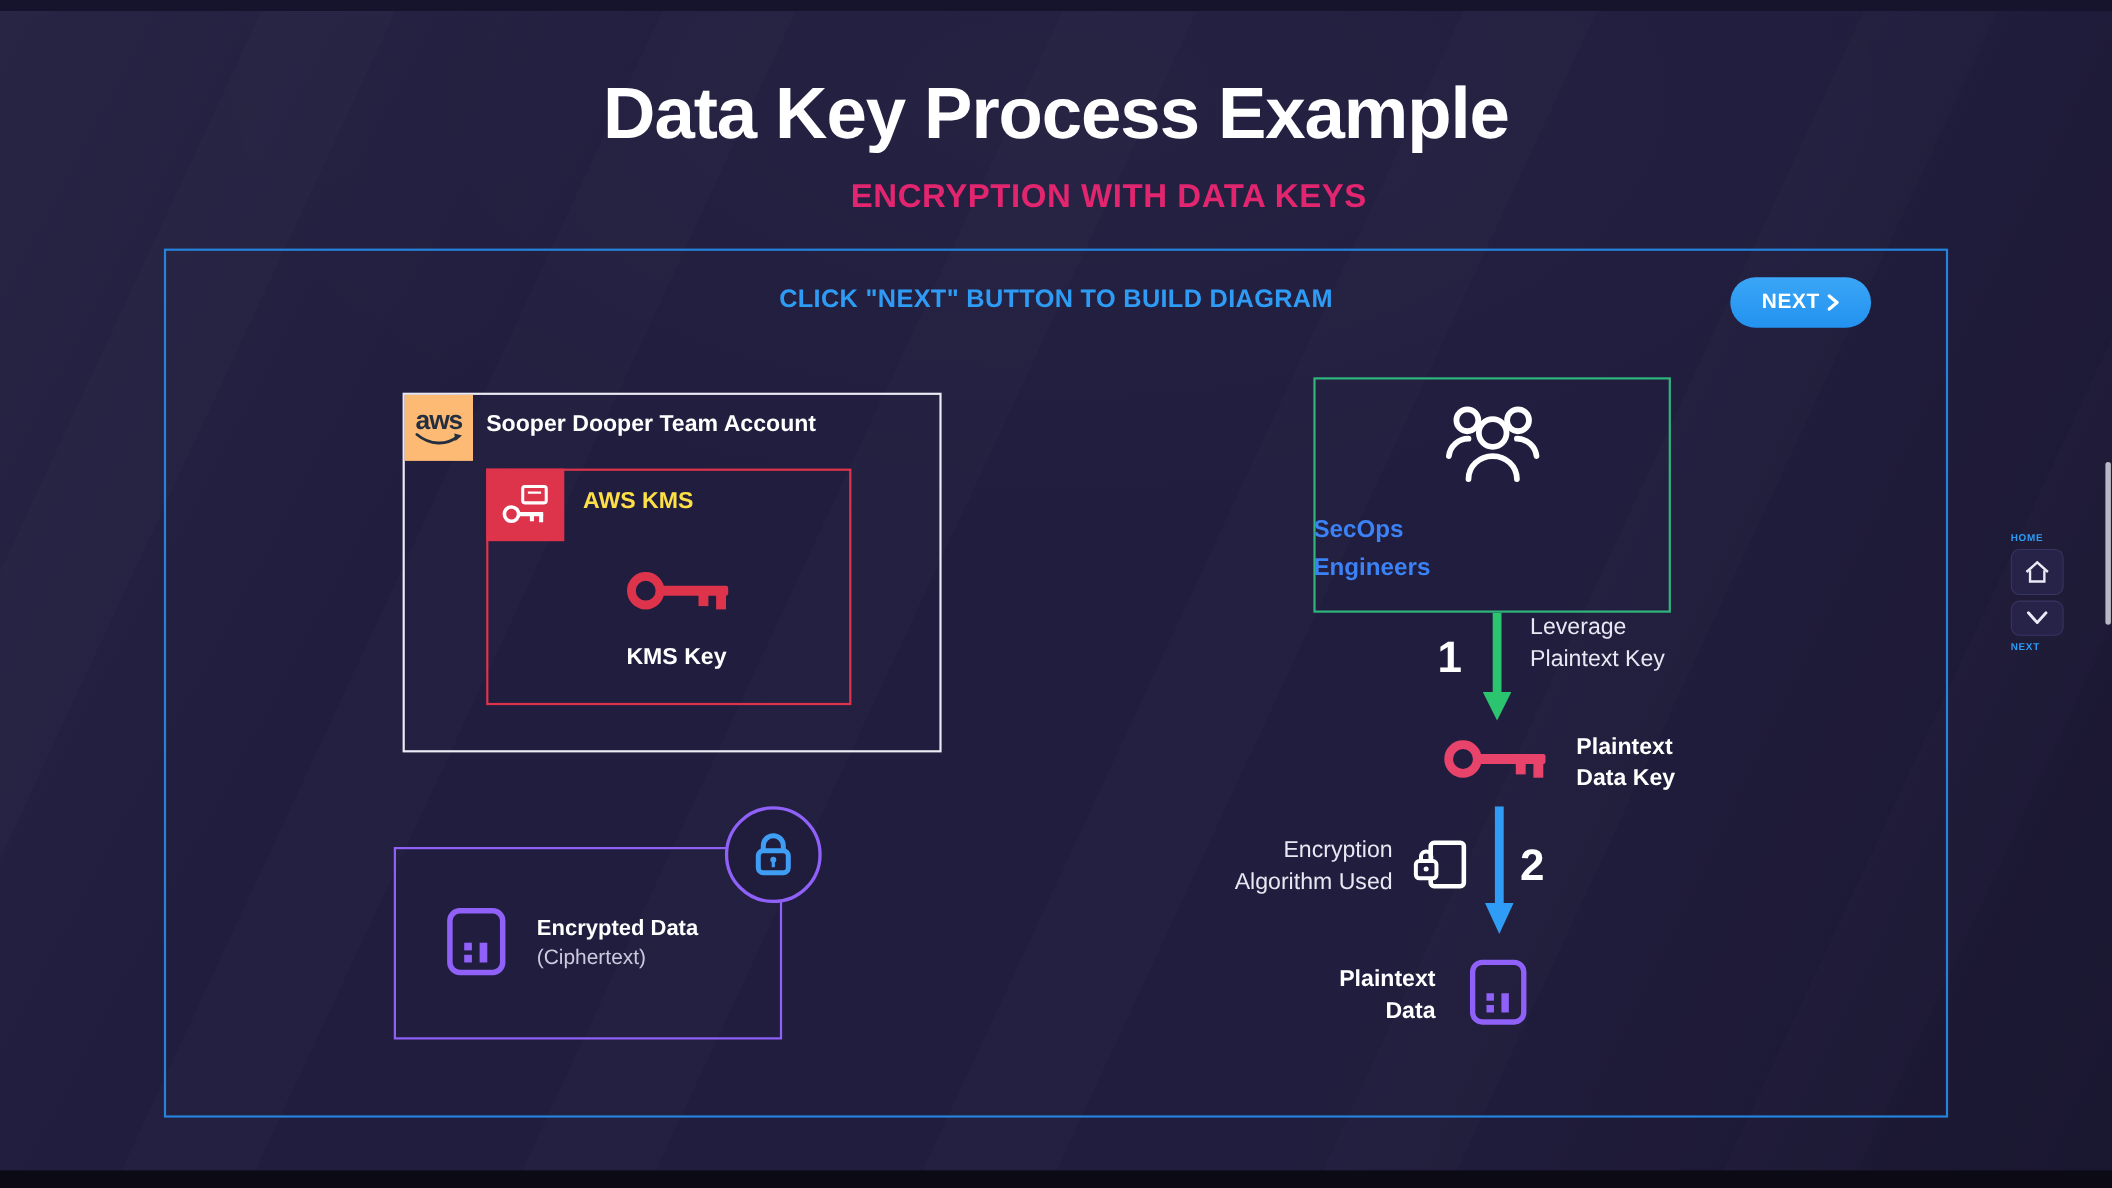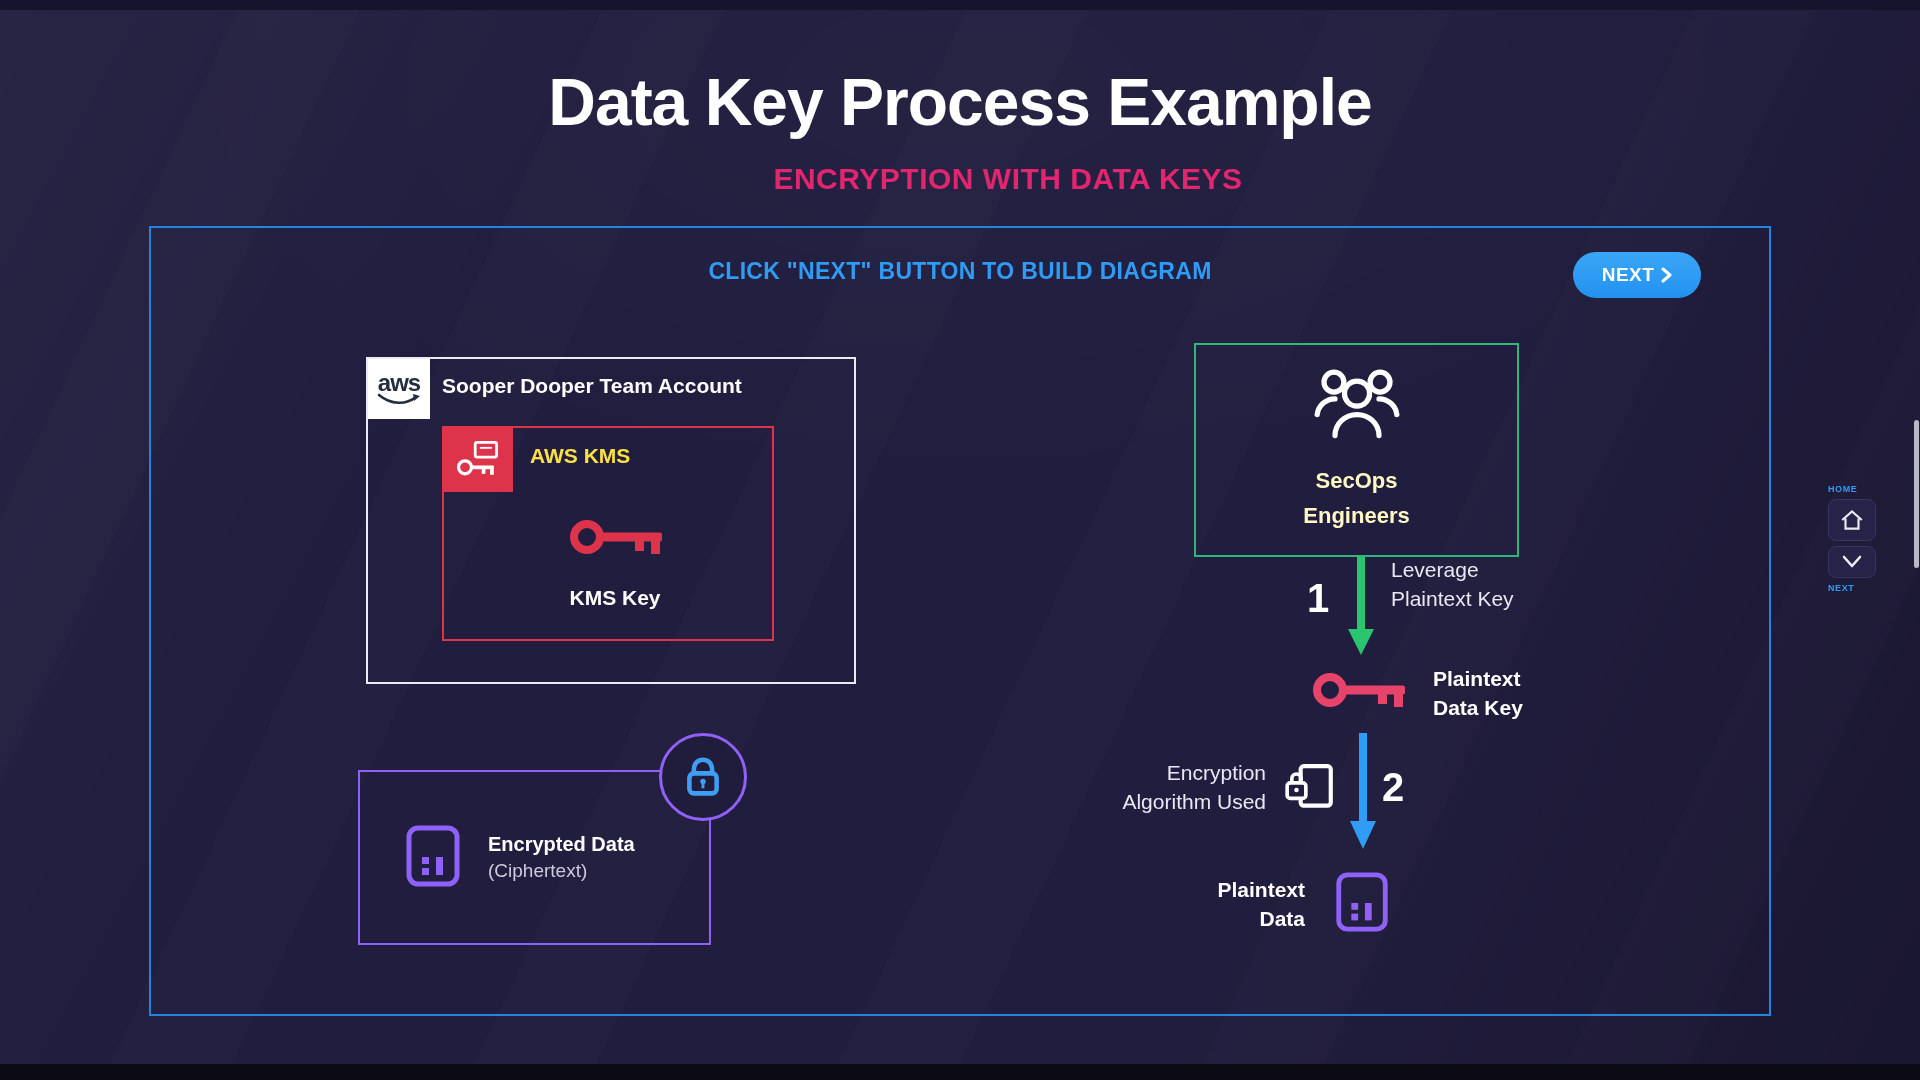--- a/index.html
+++ b/index.html
@@ -23,21 +23,21 @@
   .instruction{position:absolute;top:258px;left:0;width:100%;text-align:center;
       font-size:23px;font-weight:800;color:#2e9bf4;letter-spacing:.3px;}
 
   .next-btn{position:absolute;left:1573px;top:252px;width:128px;height:46px;border:none;
       border-radius:23px;background:linear-gradient(#3ba6f7,#2292ef);color:#fff;
       font-family:inherit;font-size:19px;font-weight:800;letter-spacing:.5px;cursor:pointer;
       display:flex;align-items:center;justify-content:center;gap:7px;}
 
   .account-box{position:absolute;left:366px;top:357px;width:490px;height:327px;
       border:2px solid #eceaf4;box-sizing:border-box;}
-  .aws-logo{position:absolute;left:368px;top:359px;width:62px;height:60px;background:#ffffff;
+  .aws-logo{position:absolute;left:368px;top:359px;width:62px;height:60px;background:#fdba74;
       display:flex;flex-direction:column;align-items:center;justify-content:center;}
   .aws-logo .aws-word{font-size:24px;font-weight:800;color:#232f3e;line-height:20px;letter-spacing:-1px;}
   .account-title{position:absolute;left:442px;top:374px;font-size:21px;font-weight:800;color:#fff;text-align:center;}
 
   .kms-box{position:absolute;left:442px;top:426px;width:332px;height:215px;
       border:2px solid #dd344c;box-sizing:border-box;}
   .kms-icon{position:absolute;left:442px;top:426px;width:71px;height:66px;background:#dd344c;
       display:flex;align-items:center;justify-content:center;color:#fff;}
   .kms-label{position:absolute;left:530px;top:444px;font-size:21px;font-weight:800;color:#fde047;}
   .kms-key-icon{position:absolute;left:567px;top:512px;width:100px;height:50px;color:#dd344c;}
@@ -50,22 +50,22 @@
   .enc-text{position:absolute;left:488px;top:830px;}
   .enc-line1{font-size:20px;font-weight:800;color:#fff;line-height:28px;}
   .enc-line2{font-size:19px;font-weight:400;color:#cdc9dd;line-height:26px;}
   .lock-badge{position:absolute;left:659px;top:733px;width:88px;height:88px;border-radius:50%;
       background:#201c3c;border:3px solid #9061f9;box-sizing:border-box;
       display:flex;align-items:center;justify-content:center;color:#3f9ef3;}
 
   .secops-box{position:absolute;left:1194px;top:343px;width:325px;height:214px;
       border:2px solid #2eb67d;box-sizing:border-box;}
   .people-icon{position:absolute;left:1313px;top:364px;width:88px;height:76px;color:#fff;}
-  .secops-text{position:absolute;left:1194px;top:463px;width:325px;text-align:center;
-      font-size:22px;font-weight:800;color:#fef9c3;line-height:35px;}
+  .secops-text{position:absolute;left:1194px;top:463px;width:325px;text-align:left;
+      font-size:22px;font-weight:800;color:#3b82f6;line-height:35px;}
 
   .arrow-green{position:absolute;left:1348px;top:557px;width:26px;height:100px;color:#2bc46f;}
   .step1-num{position:absolute;left:1296px;top:576px;width:44px;text-align:center;
       font-size:40px;font-weight:800;color:#fff;}
   .step1-label{position:absolute;left:1391px;top:555px;font-size:21px;color:#e9e7f3;line-height:29px;}
 
   .ptkey-icon{position:absolute;left:1310px;top:665px;width:100px;height:50px;color:#e8436a;}
   .ptkey-label{position:absolute;left:1433px;top:664px;font-size:21px;font-weight:800;color:#fff;line-height:29px;}
 
   .arrow-blue{position:absolute;left:1350px;top:733px;width:26px;height:118px;color:#2f9df5;}

